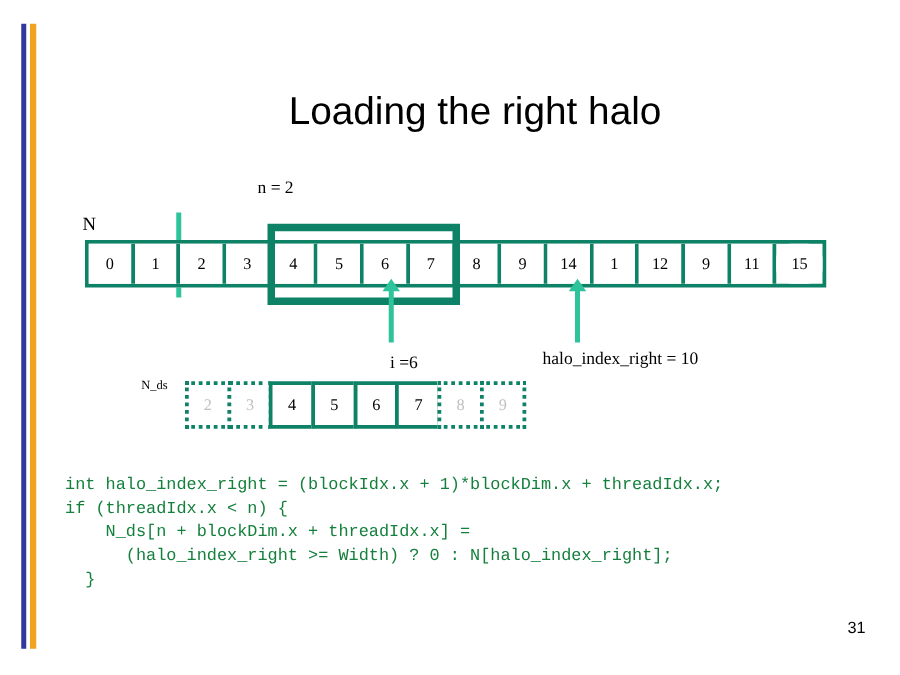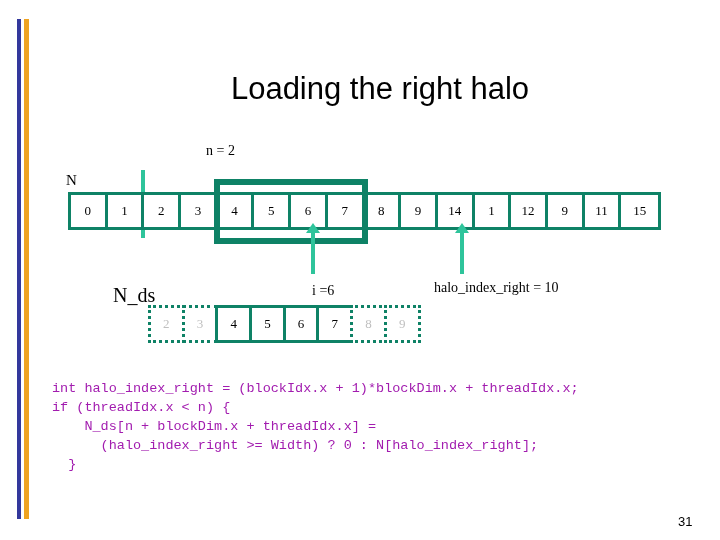--- a/index.html
+++ b/index.html
@@ -142,43 +142,42 @@
   }
   #nds-array .cell.ghost {
     border: 3px dotted #0E8266;
     color: #BFBFBF;
   }
   #nds-array .cell.solid {
     border: 3px solid #0E8266;
     color: #000000;
   }
 
-  #nds-label { left: 113px; top: 284px; font-size: 20px; }
+  #nds-label { left: 113px; top: 303px; font-size: 10px; }
   #i-label { left: 300px; top: 283px; margin-left: 12px; }
   #halo-index-label { left: 434px; top: 280px; font-family: Liberation Serif, serif; }
 
   
   #code-block {
     position: absolute;
     left: 52px; top: 379px;
     font-family: "Liberation Mono", monospace;
     font-size: 13.5px;
     line-height: 19px;
-    color: #a21caf;
+    color: #15803d;
     white-space: pre;
   }
 
   
   #page-number {
     position: absolute;
     left: 678px; top: 494px;
     font-family: "Liberation Sans", sans-serif;
     font-size: 13px;
     color: #000000;
-    margin-top: 20px;
   }
 </style>
 </head>
 <body>
 
 <div id="bar-blue"></div>
 <div id="bar-orange"></div>
 
 <div id="page-title">Loading the right halo</div>
 

